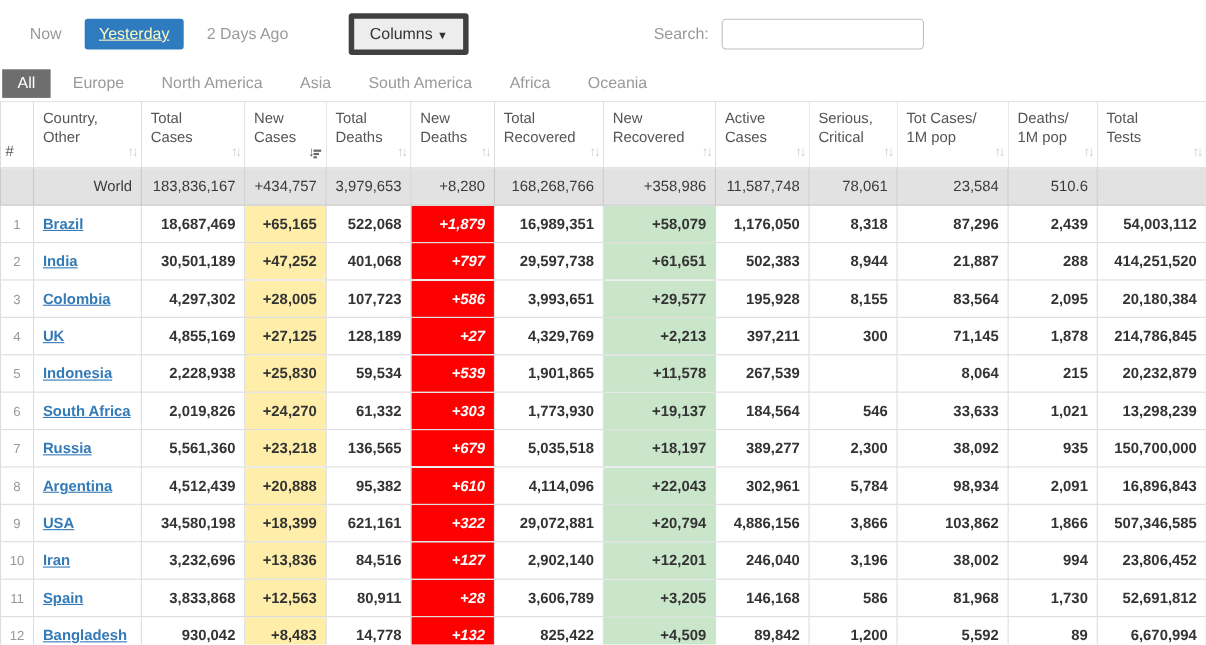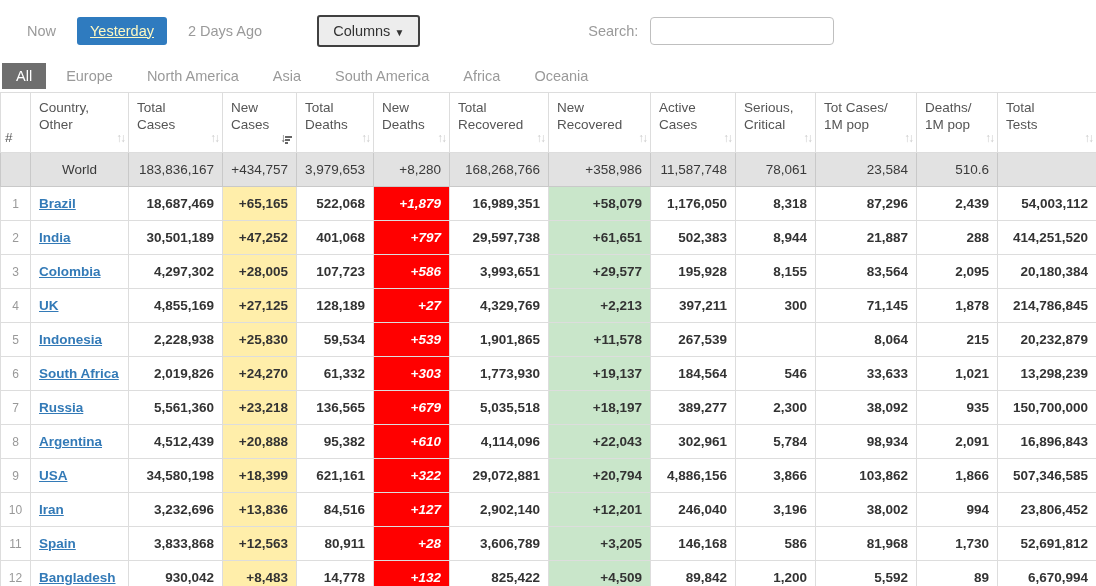--- a/index.html
+++ b/index.html
@@ -17,21 +17,21 @@
   }
   .time-btn {
     font-size: 14.5px; padding: 6px 13px; border: none; background: transparent;
     color: #9a9a9a; cursor: pointer; border-radius: 3px;
     font-family: "Liberation Sans", sans-serif;
   }
   .time-btn.active { background: #2f7bbf; color: #fef9c3; text-decoration: underline; }
   .time-btn + .time-btn { margin-left: 8px; }
   .columns-btn {
     margin-left: 42px; font-size: 14.5px; padding: 6px 14px;
-    background: #ededed; border: 2px solid #404040; border-radius: 3px;
+    background: #ededed; border: 5px solid #404040; border-radius: 3px;
     color: #333; cursor: pointer; font-family: "Liberation Sans", sans-serif;
   }
   .columns-btn .caret { font-size: 10px; margin-left: 4px; color: #333; }
   .search-wrap { margin-left: 168px; display: flex; align-items: center; }
   .search-label { color: #9a9a9a; font-size: 14.5px; margin-right: 12px; }
   .search-input {
     width: 184px; height: 28px; border: 1px solid #bfbfbf; border-radius: 4px;
     padding: 0 8px; font-size: 13px; outline: none;
     font-family: "Liberation Sans", sans-serif;
   }
@@ -74,21 +74,21 @@
   tbody td.rank { color: #999; font-weight: 400; font-size: 12px; text-align: center; padding: 0 2px; }
   tbody td.country { text-align: left; }
   a.country-link { color: #337ab7; font-weight: bold; text-decoration: underline; cursor: pointer; }
   td.cell-newcases { background: #FFEEAA; }
   td.cell-newdeaths { background: #FF0000; color: #fff; font-style: italic; }
   td.cell-newrecovered { background: #c9e6ca; }
 
   tr.world-row td {
     background: #e2e2e2; font-weight: 400; color: #3a3a3a; border-color: #c9c9c9;
   }
-  tr.world-row td.country { text-align: center; }
+  tr.world-row td.country { text-align: right; }
 </style>
 </head>
 <body>
 
 <div class="toolbar">
   <button class="time-btn">Now</button>
   <button class="time-btn active">Yesterday</button>
   <button class="time-btn">2 Days Ago</button>
   <button class="columns-btn"><span>Columns</span><span class="caret">▼</span></button>
   <div class="search-wrap">

